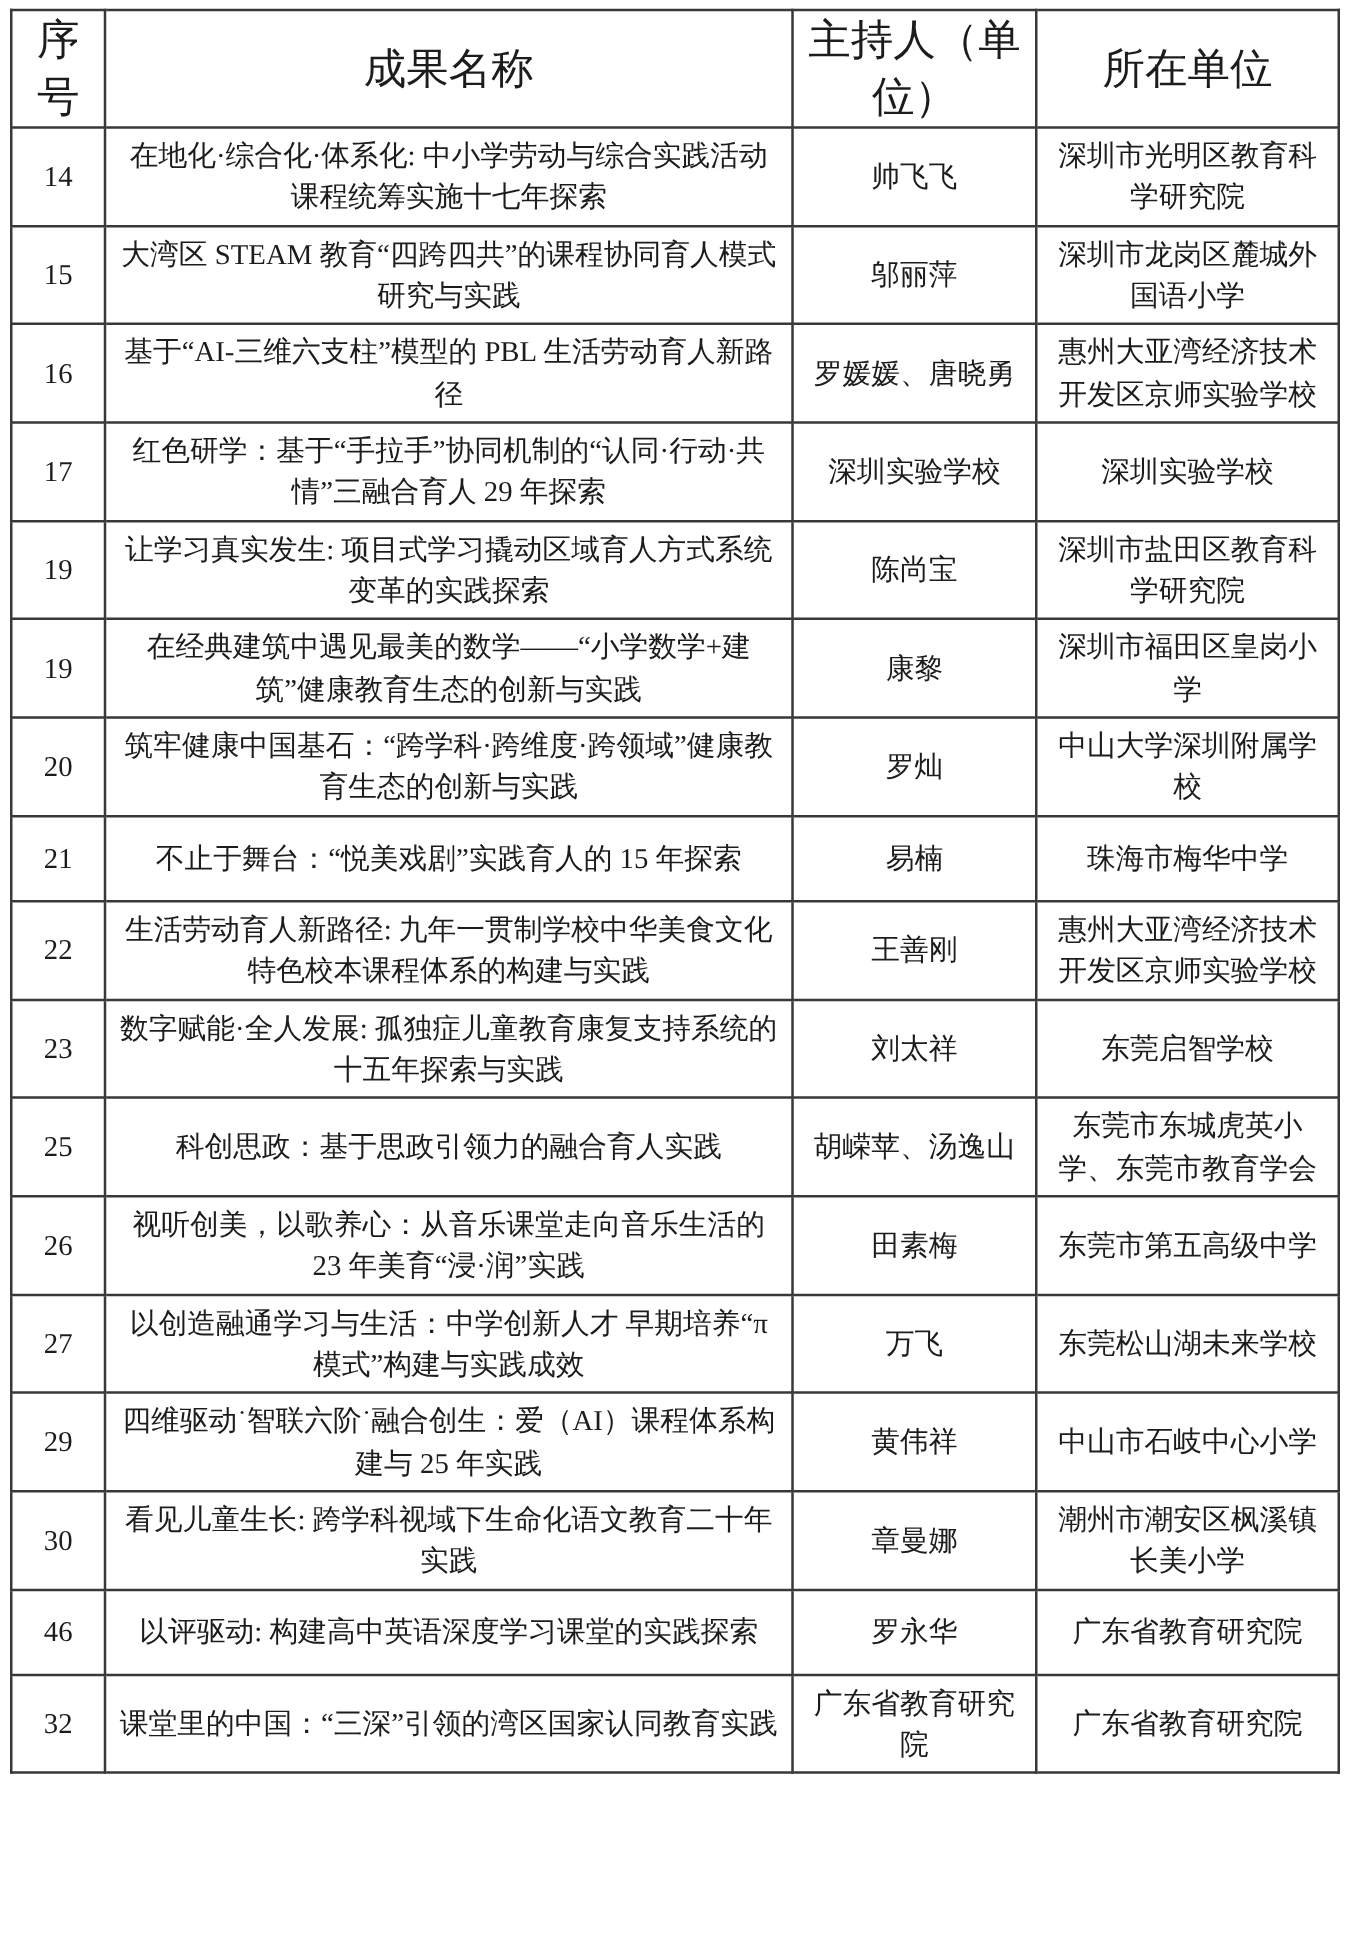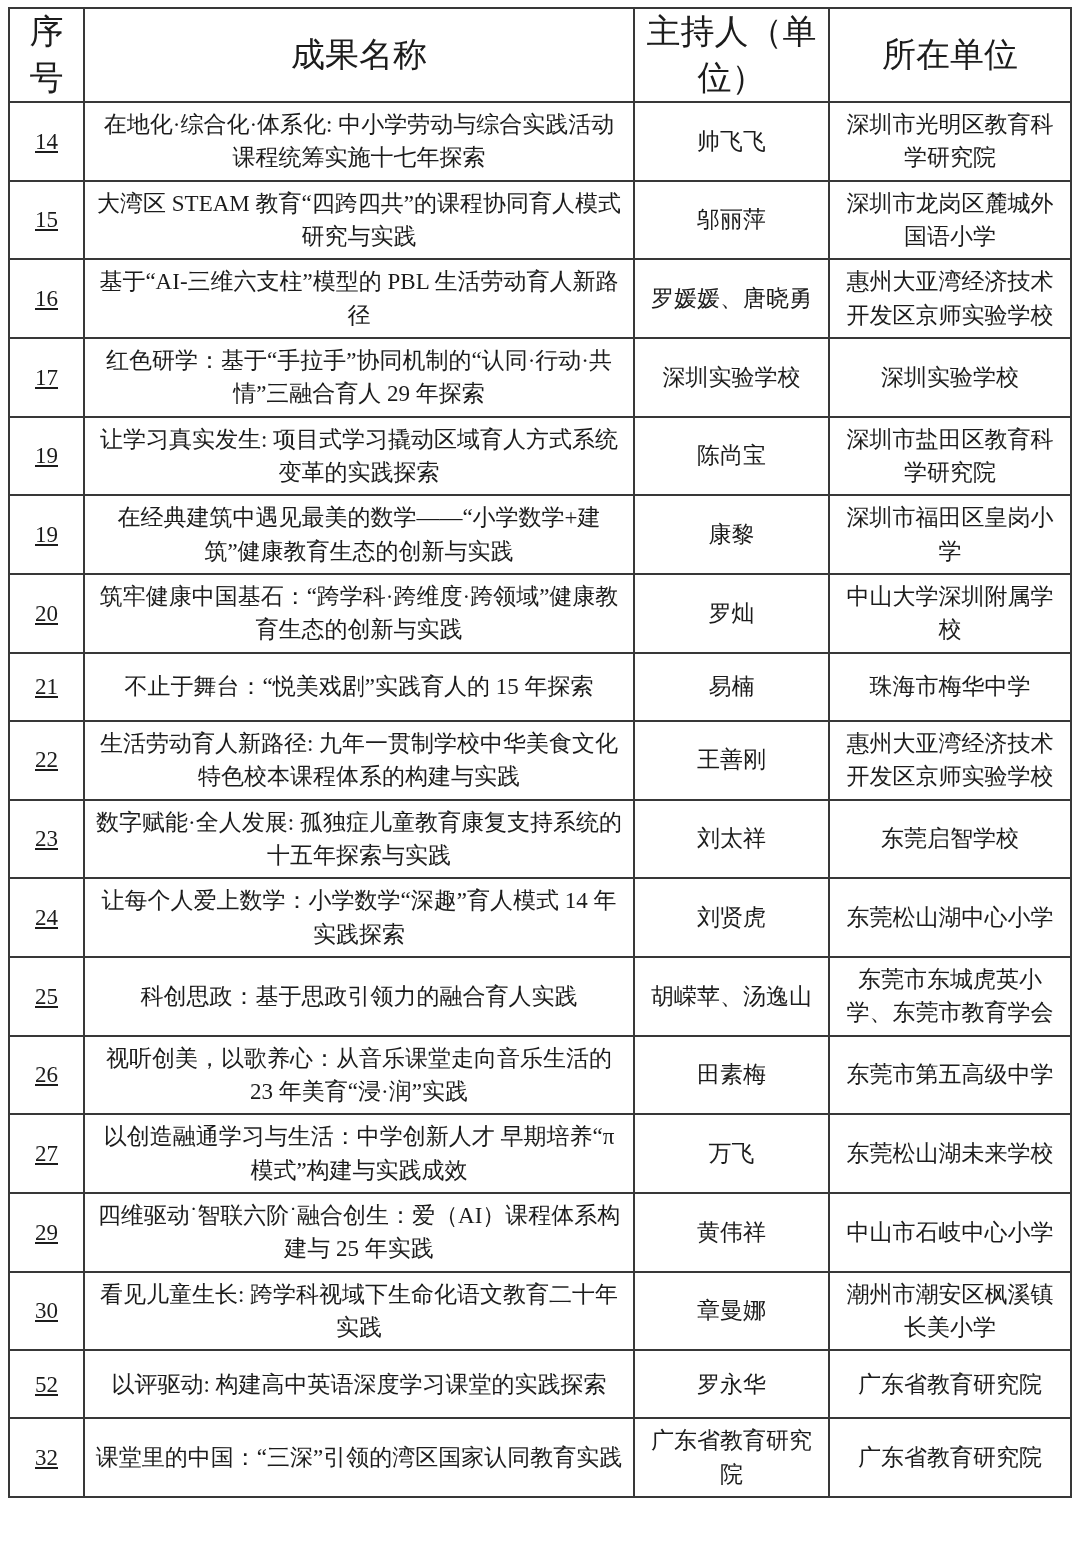--- a/index.html
+++ b/index.html
@@ -42,21 +42,20 @@
   }
   table.results td {
     font-family: "Liberation Serif", "DejaVu Serif", serif;
     font-size: 23px;
     line-height: 1.45;
     padding: 5px 8px;
     height: 56px;
   }
   td.cell-no {
     font-size: 24px;
-    text-decoration: underline;
   }
   col.c-no   { width: 75px; }
   col.c-name { width: 550px; }
   col.c-host { width: 195px; }
   col.c-unit { width: 242px; }
 </style>
 </head>
 <body>
 
 <div class="page">
@@ -130,26 +129,20 @@
           <td class="cell-host">王善刚</td>
           <td class="cell-unit">惠州大亚湾经济技术开发区京师实验学校</td>
         </tr>
         <tr>
           <td class="cell-no">23</td>
           <td class="cell-name">数字赋能·全人发展: 孤独症儿童教育康复支持系统的十五年探索与实践</td>
           <td class="cell-host">刘太祥</td>
           <td class="cell-unit">东莞启智学校</td>
         </tr>
         <tr>
-          <td class="cell-no">24</td>
-          <td class="cell-name">让每个人爱上数学：小学数学“深趣”育人模式 14 年实践探索</td>
-          <td class="cell-host">刘贤虎</td>
-          <td class="cell-unit">东莞松山湖中心小学</td>
-        </tr>
-        <tr>
           <td class="cell-no">25</td>
           <td class="cell-name">科创思政：基于思政引领力的融合育人实践</td>
           <td class="cell-host">胡嵘苹、汤逸山</td>
           <td class="cell-unit">东莞市东城虎英小学、东莞市教育学会</td>
         </tr>
         <tr>
           <td class="cell-no">26</td>
           <td class="cell-name">视听创美，以歌养心：从音乐课堂走向音乐生活的 23 年美育“浸·润”实践</td>
           <td class="cell-host">田素梅</td>
           <td class="cell-unit">东莞市第五高级中学</td>
@@ -166,21 +159,21 @@
           <td class="cell-host">黄伟祥</td>
           <td class="cell-unit">中山市石岐中心小学</td>
         </tr>
         <tr>
           <td class="cell-no">30</td>
           <td class="cell-name">看见儿童生长: 跨学科视域下生命化语文教育二十年实践</td>
           <td class="cell-host">章曼娜</td>
           <td class="cell-unit">潮州市潮安区枫溪镇长美小学</td>
         </tr>
         <tr>
-          <td class="cell-no">52</td>
+          <td class="cell-no">46</td>
           <td class="cell-name">以评驱动: 构建高中英语深度学习课堂的实践探索</td>
           <td class="cell-host">罗永华</td>
           <td class="cell-unit">广东省教育研究院</td>
         </tr>
         <tr>
           <td class="cell-no">32</td>
           <td class="cell-name">课堂里的中国：“三深”引领的湾区国家认同教育实践</td>
           <td class="cell-host">广东省教育研究院</td>
           <td class="cell-unit">广东省教育研究院</td>
         </tr>

